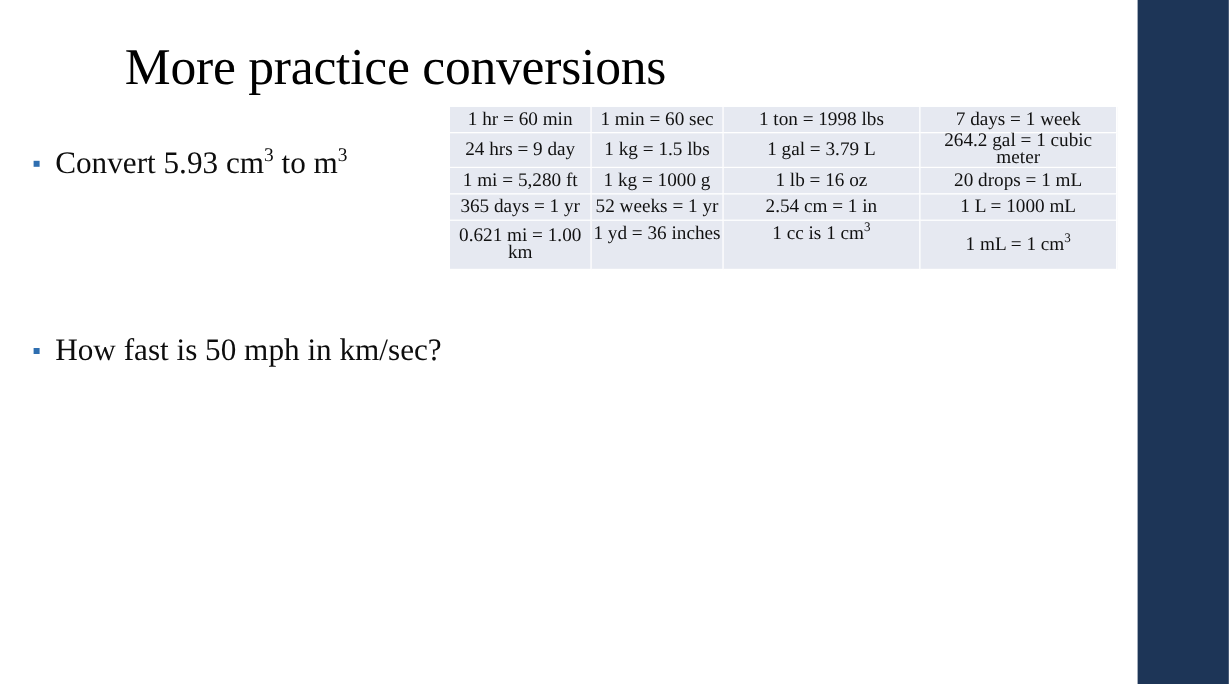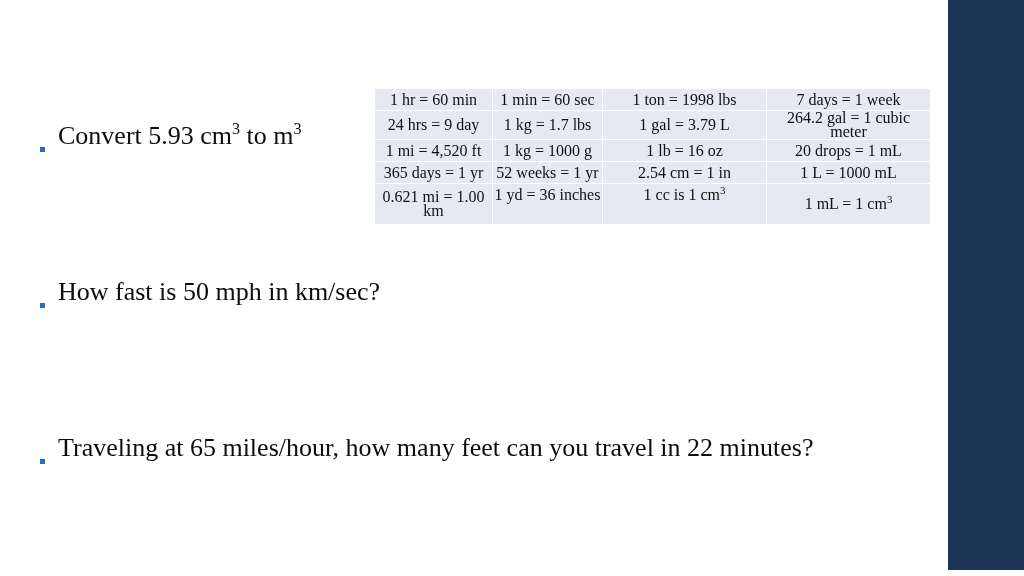--- a/index.html
+++ b/index.html
@@ -43,23 +43,23 @@
     font-size: 43px;
     line-height: 58px;
     color: #000000;
     letter-spacing: -0.2px;
     white-space: nowrap;
   }
 
   
   .bullet-row {
     position: absolute;
-    left: 40px;
+    left: 28px;
     display: flex;
-    align-items: flex-end;
+    align-items: flex-start;
     white-space: nowrap;
   }
   .bullet-dot {
     width: 5px;
     height: 5px;
     background: #2e6eb0;
     margin-top: 14px;
     margin-right: 13px;
     flex: none;
   }
@@ -116,58 +116,55 @@
     line-height: 0;
   }
 </style>
 </head>
 <body>
 
 <div id="slide">
 
   <div id="side-bar"></div>
 
+  <div id="title">More practice conversions</div>
 
   <div class="bullet-row" id="bullet-1">
     <span class="bullet-dot"></span>
     <span class="bullet-text">Convert 5.93 cm<sup>3</sup> to m<sup>3</sup></span>
   </div>
 
   <div class="bullet-row" id="bullet-2">
     <span class="bullet-dot"></span>
     <span class="bullet-text">How fast is 50 mph in km/sec?</span>
   </div>
 
-  <div class="bullet-row" id="bullet-3">
-    <span class="bullet-dot"></span>
-    <span class="bullet-text">Traveling at 65 miles/hour, how many feet can you travel in 22 minutes?</span>
-  </div>
 
   <table id="conv-table">
     <colgroup>
       <col class="c1">
         <col class="c2">
         <col class="c3">
         <col class="c4">
     </colgroup>
     <tbody>
       <tr>
         <td>1 hr = 60 min</td>
         <td>1 min = 60 sec</td>
         <td>1 ton = 1998 lbs</td>
         <td>7 days = 1 week</td>
       </tr>
       <tr>
         <td>24 hrs = 9 day</td>
-        <td>1 kg = 1.7 lbs</td>
+        <td>1 kg = 1.5 lbs</td>
         <td>1 gal = 3.79 L</td>
         <td>264.2 gal = 1 cubic meter</td>
       </tr>
       <tr>
-        <td>1 mi = 4,520 ft</td>
+        <td>1 mi = 5,280 ft</td>
         <td>1 kg = 1000 g</td>
         <td>1 lb = 16 oz</td>
         <td>20 drops = 1 mL</td>
       </tr>
       <tr>
         <td>365 days = 1 yr</td>
         <td>52 weeks = 1 yr</td>
         <td>2.54 cm = 1 in</td>
         <td>1 L = 1000 mL</td>
       </tr>

